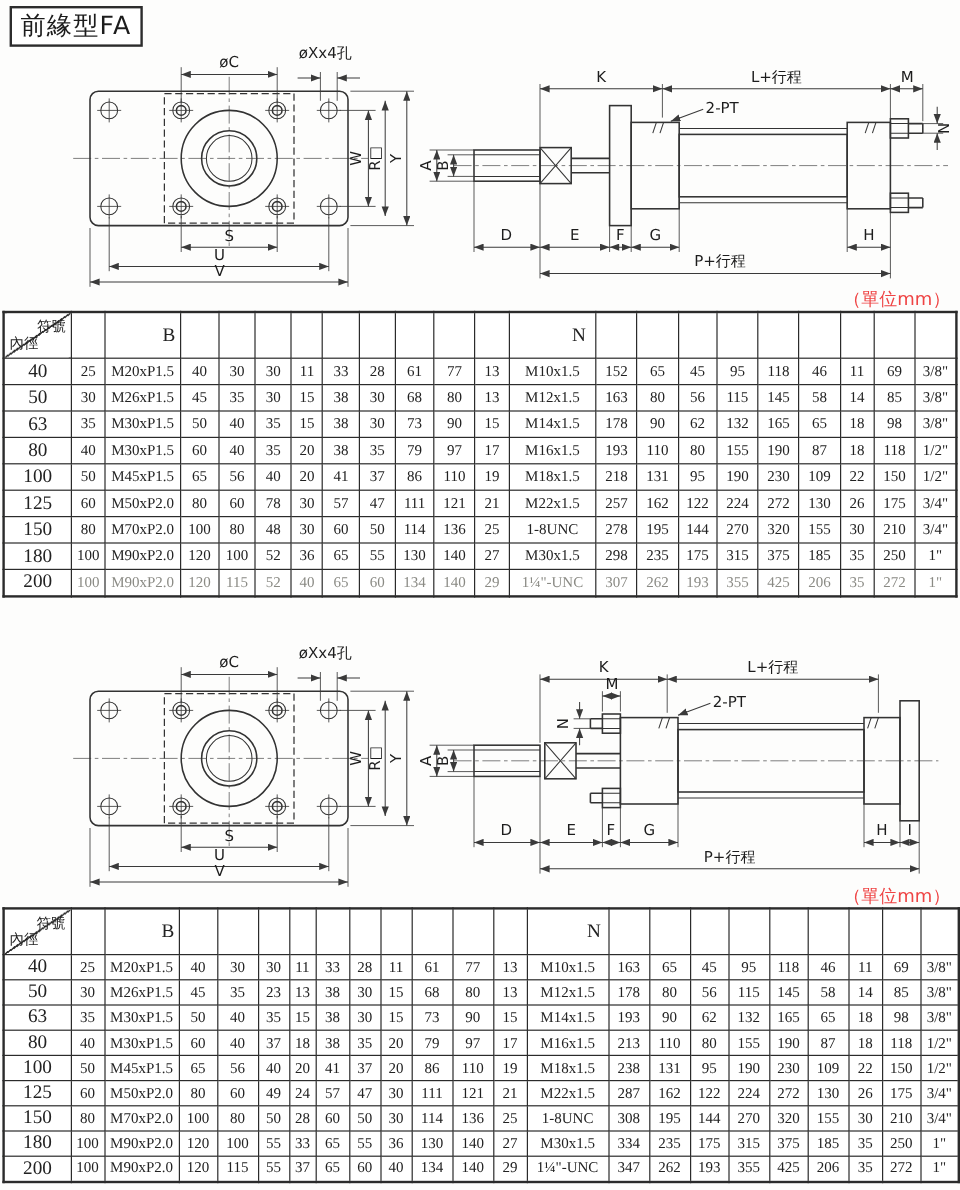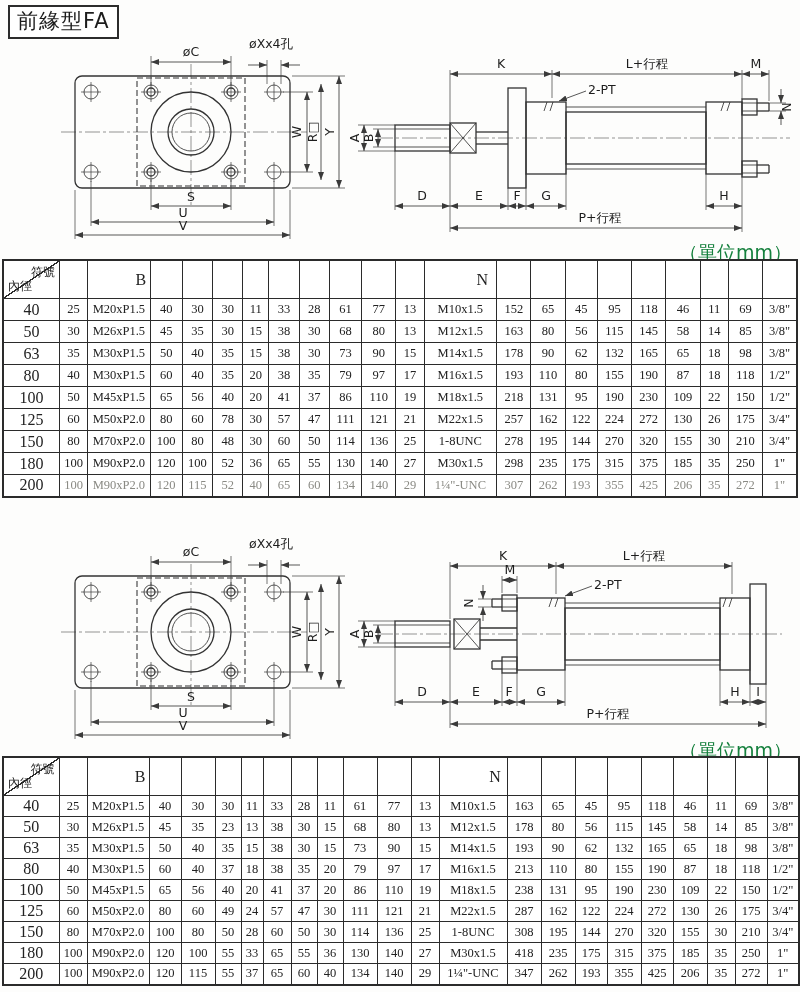--- a/index.html
+++ b/index.html
@@ -2,21 +2,21 @@
 <html><head>
 <meta charset="utf-8">
 <style>
   html,body{margin:0;padding:0;background:#fff;}
   .page{position:relative;width:800px;height:992px;background:#fdfdfc;overflow:hidden;
         font-family:"DejaVu Sans",sans-serif;color:#222;}
   .sec{position:absolute;left:0;width:800px;}
   .title-box{position:absolute;left:8px;border:2px solid #2c2c2c;background:#fff;
              padding:0 7px 2px 7px;font-size:21px;letter-spacing:1px;color:#1c1c1c;
              font-family:"DejaVu Sans",sans-serif;}
-  .unit{position:absolute;right:8px;font-size:19px;color:#15803d;}
+  .unit{position:absolute;right:8px;font-size:15px;color:#ef4444;}
   svg{position:absolute;}
   .ln{fill:none;stroke:#333;stroke-width:1.3;}
   .thin{fill:none;stroke:#333;stroke-width:0.85;}
   .dash{fill:none;stroke:#333;stroke-width:1.05;stroke-dasharray:6 3;}
   .cl{fill:none;stroke:#666;stroke-width:0.7;stroke-dasharray:15 3 3 3;}
   .dim{fill:none;stroke:#3a3a3a;stroke-width:0.85;}
   .ext{fill:none;stroke:#3a3a3a;stroke-width:0.7;}
   svg text{font-family:"DejaVu Sans",sans-serif;font-size:12.5px;fill:#1d1d1d;}
   .dim-table{position:absolute;left:2px;width:796px;border-collapse:collapse;table-layout:fixed;
              border:2px solid #2b2b2b;background:#fff;}
@@ -911,21 +911,21 @@
             <td>100</td>
             <td>55</td>
             <td>33</td>
             <td>65</td>
             <td>55</td>
             <td>36</td>
             <td>130</td>
             <td>140</td>
             <td>27</td>
             <td>M30x1.5</td>
-            <td>418</td>
+            <td>334</td>
             <td>235</td>
             <td>175</td>
             <td>315</td>
             <td>375</td>
             <td>185</td>
             <td>35</td>
             <td>250</td>
             <td>1"</td>
           </tr>
           <tr>

